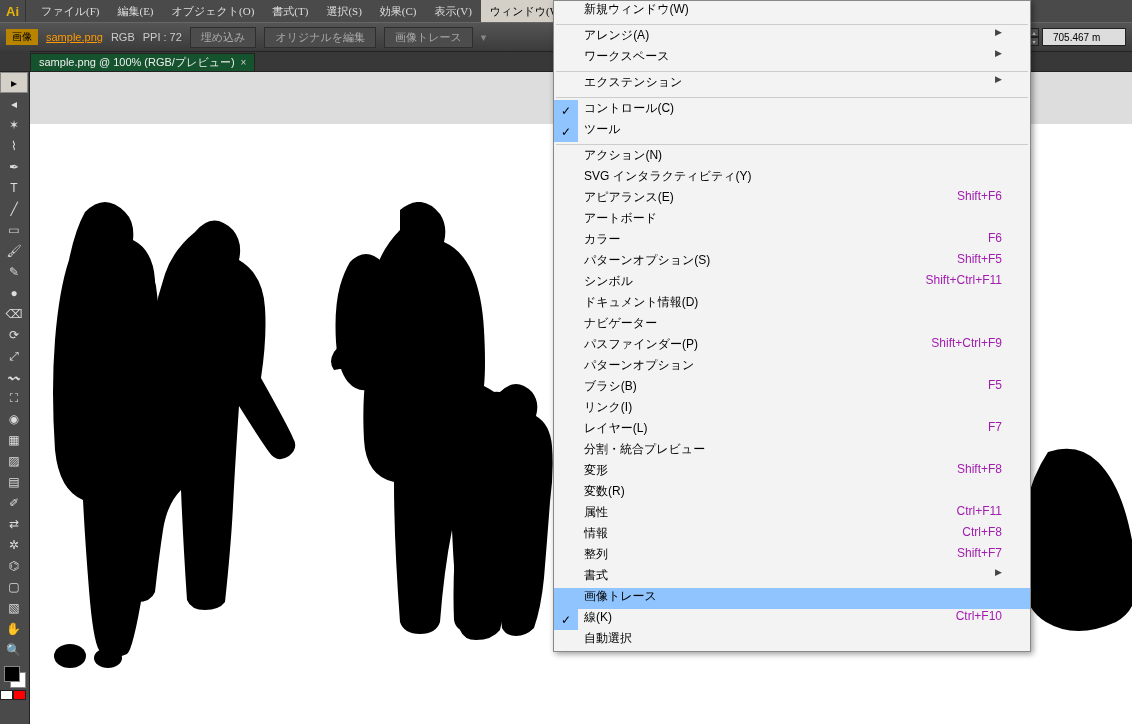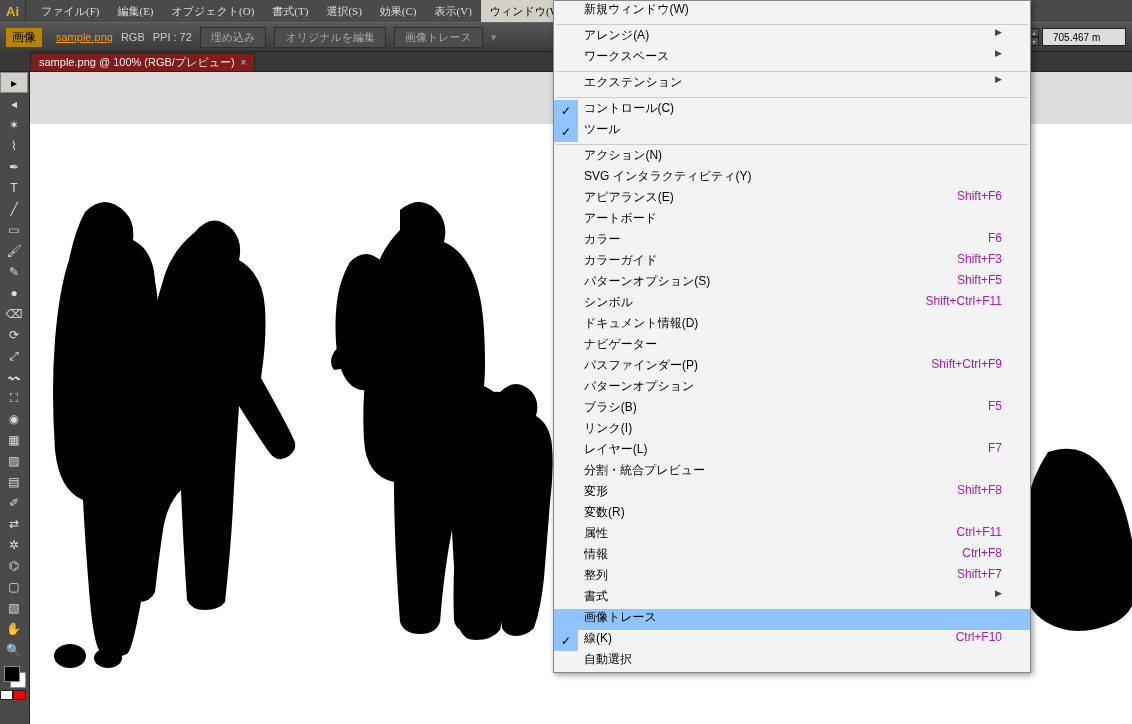--- a/index.html
+++ b/index.html
@@ -4,32 +4,32 @@
 <style>
   * { margin:0; padding:0; box-sizing:border-box; font-family:"Meiryo","Hiragino Kaku Gothic Pro",sans-serif; }
   body { width:1132px; height:724px; background:#4a4a4a; overflow:hidden; position:relative; }
   
   .menubar { height:22px; background:#4a4a4a; display:flex; align-items:center; color:#ddd; font-size:11px; }
   .ai-logo { width:26px; height:22px; background:#4a4a4a; color:#eab308; font-weight:bold; font-size:13px; display:flex; align-items:center; justify-content:center; border-right:1px solid #333; margin-right:6px; }
   .menuitem { padding:0 9px; height:22px; display:flex; align-items:center; cursor:default;font-family:Liberation Serif, serif; }
   .menuitem.open { background:#d4d0c8; color:#000; }
   
   .controlbar { height:30px; background:linear-gradient(#555,#3b3b3b); border-top:1px solid #666; border-bottom:1px solid #222; display:flex; align-items:center; color:#ccc; font-size:11px; padding:0 6px; gap:8px; }
-  .ctl-label { background:#b88400; color:#000; padding:1px 6px; font-size:12px; margin-right:6px;text-align:center;}
+  .ctl-label { background:#b88400; color:#000; padding:1px 6px; font-size:10px; text-align:center;}
   .ctl-link { color:#ff9a00; text-decoration:underline; }
   .ctl-txt { color:#ccc; }
   .ctl-btn { background:#4c4c4c; border:1px solid #2e2e2e; color:#aaa; padding:2px 10px; font-size:11px; }
   .wfield { display:flex; align-items:center; gap:3px; margin-left:auto; }
   .wfield input { width:84px; height:18px; font-size:10px; background:#ddd; border:1px solid #222; padding:0 10px;}
   .spin { width:10px; height:18px; display:flex; flex-direction:column;}
   .spin div{flex:1;background:#555;border:1px solid #222;font-size:6px;color:#ccc;display:flex;align-items:center;justify-content:center;}
   
   .doctabs { height:20px; background:#383838; border-bottom:1px solid #222; display:flex; align-items:flex-end;}
   .doctabs .spacer{width:30px;height:20px;background:#383838;}
-  .doctab { background:#7f1d1d; color:#eee; font-size:11px; padding:1px 8px; border:1px solid #222; border-bottom:none; display:flex; align-items:center; gap:6px;}
+  .doctab { background:#14532d; color:#eee; font-size:11px; padding:1px 8px; border:1px solid #222; border-bottom:none; display:flex; align-items:center; gap:6px;}
   .doctab .x{color:#ccc;font-size:10px;}
   
   .workrow { display:flex; height:652px; }
   
   .tools { width:30px; background:#4a4a4a; border-right:1px solid #222; display:flex; flex-direction:column; }
   .tool { width:28px; height:21px; display:flex; align-items:center; justify-content:center; color:#ddd; font-size:12px; border:1px solid transparent; }
   .tool.sel { background:#d4d0c8; color:#000; border:1px solid #888;}
   .tools .gap{height:4px;}
   .color-chip{width:22px;height:22px;margin:2px auto;position:relative;}
   .color-chip .fg{width:16px;height:16px;background:#000;border:1px solid #888;position:absolute;top:0;left:0;}
@@ -248,27 +248,20 @@
     <div class="ddrow">
       <div class="checkcol"></div>
       <div class="content">
         <span class="label">カラー</span>
         <span class="short">F6</span>
       </div>
     </div>
     <div class="ddrow">
       <div class="checkcol"></div>
       <div class="content">
-        <span class="label">カラーガイド</span>
-        <span class="short">Shift+F3</span>
-      </div>
-    </div>
-    <div class="ddrow">
-      <div class="checkcol"></div>
-      <div class="content">
         <span class="label">パターンオプション(S)</span>
         <span class="short">Shift+F5</span>
       </div>
     </div>
     <div class="ddrow">
       <div class="checkcol"></div>
       <div class="content">
         <span class="label">シンボル</span>
         <span class="short">Shift+Ctrl+F11</span>
       </div>

